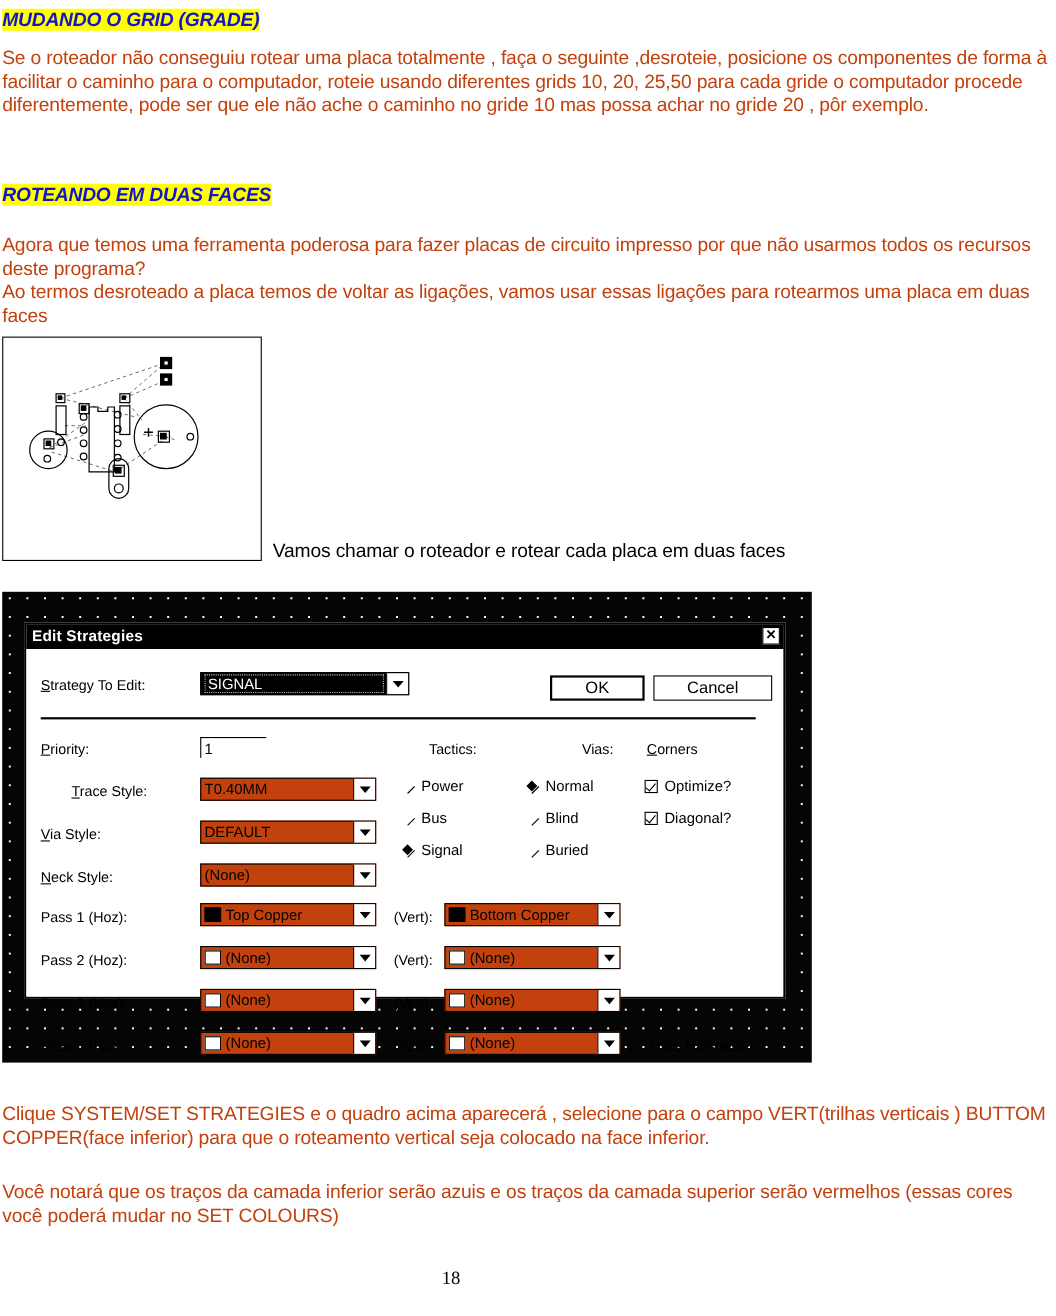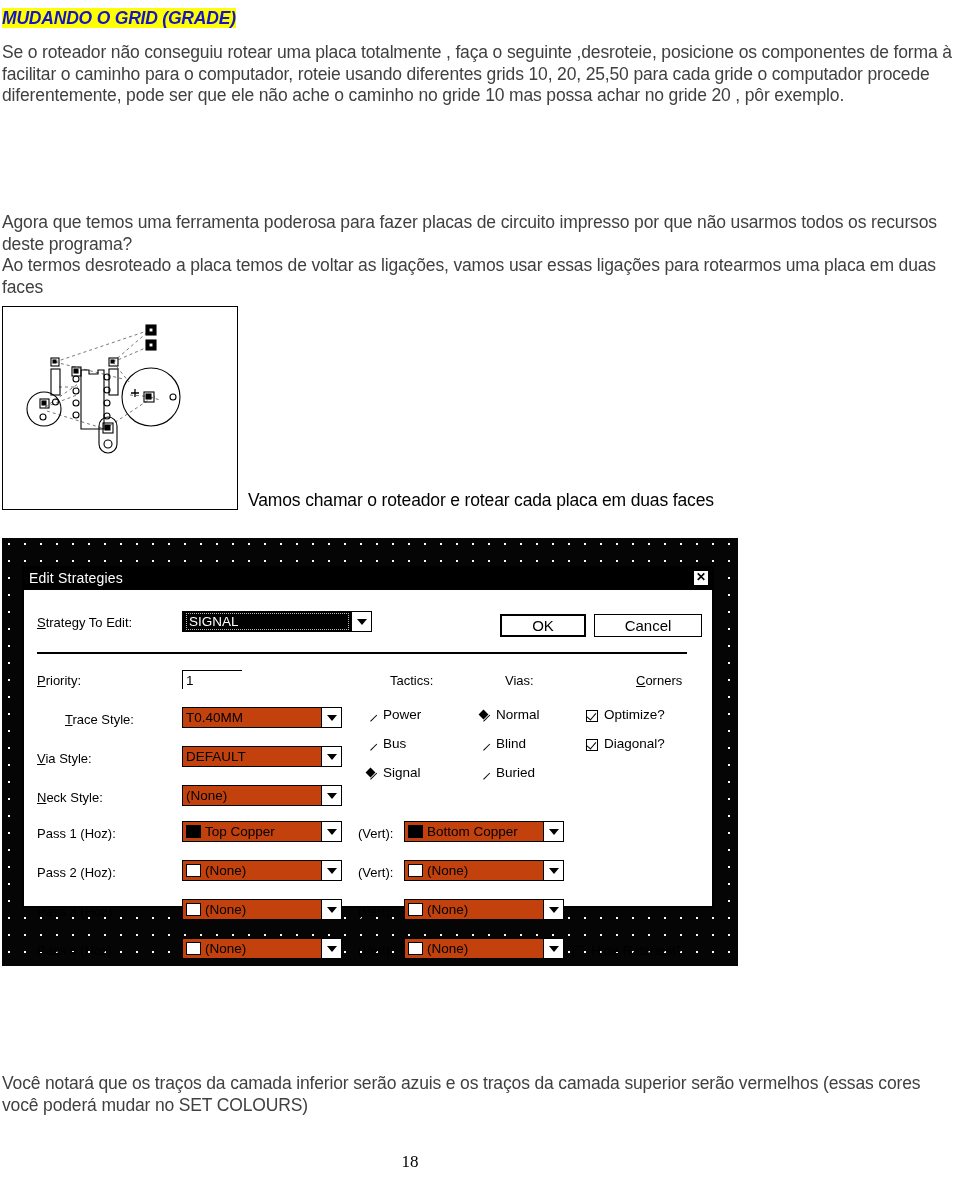--- a/index.html
+++ b/index.html
@@ -29,21 +29,21 @@
     font-size: 17.5px;
     color: #1414c8;
     background: #ffff00;
     display: inline;
     line-height: 1.25;
     letter-spacing: -0.2px;
   }
   .para {
     font-size: 17.5px;
     line-height: 21.5px;
-    color: #404040;
+    color: #c2410c;
     letter-spacing: -0.15px;
   }
 
   #h-mudando { position: absolute; left: 2px; top: 8px; }
   #p-intro   { position: absolute; left: 2px; top: 42px; width: 956px; }
   #h-roteando{ position: absolute; left: 2px; top: 167px; }
   #p-agora   { position: absolute; left: 2px; top: 212px; width: 952px; }
 
   
   #pcb-figure {
@@ -99,21 +99,21 @@
     background: #000000;
     border-bottom: 2px solid #000;
     display: flex;
     align-items: center;
     justify-content: space-between;
     padding: 0 3px 0 5px;
     box-sizing: border-box;
   }
   #dlg-title-text {
     color: #ffffff;
-    font-weight: normal;
+    font-weight: bold;
     font-size: 14px;
     letter-spacing: 0.2px;
   }
   #dlg-close-btn {
     width: 16px; height: 16px;
     background: #ffffff;
     border: 1.5px solid #000;
     color: #000;
     font-size: 12px;
     font-weight: bold;
@@ -262,21 +262,21 @@
     left: 2.5px; top: 3px;
     width: 7px; height: 7px;
     background: #000;
     transform: rotate(45deg);
   }
 
   
   .check-row {
     position: absolute;
     display: flex;
-    align-items: flex-end;
+    align-items: center;
     font-size: 13.5px;
     white-space: nowrap;
     cursor: pointer;
   }
   .check-box {
     width: 12px; height: 12px;
     border: 1.5px solid #000;
     border-right: none;
     border-bottom: none;
     margin-right: 6px;
@@ -315,20 +315,23 @@
 <body>
 
 <div class="page">
 
   <div id="h-mudando">
     <span class="heading">MUDANDO O GRID (GRADE)</span>
   </div>
 
   <div id="p-intro" class="para">Se o roteador não conseguiu rotear uma placa totalmente , faça o seguinte ,desroteie, posicione os componentes de forma à facilitar o caminho para o computador, roteie usando diferentes grids 10, 20, 25,50 para cada gride o computador procede diferentemente, pode ser que ele não ache  o caminho no gride 10 mas possa achar no gride 20 , pôr exemplo.</div>
 
+  <div id="h-roteando">
+    <span class="heading">ROTEANDO EM DUAS FACES</span>
+  </div>
 
   <div id="p-agora" class="para" style="white-space:pre-line">Agora que temos uma ferramenta poderosa para fazer placas de circuito impresso por que não usarmos todos os recursos deste programa?
 Ao termos desroteado a placa temos de voltar as ligações, vamos usar essas ligações para rotearmos uma placa em duas faces</div>
 
   <div id="pcb-figure">
     <svg width="233" height="201" viewBox="0 0 233 201">
       <g fill="none" stroke="#555" stroke-width="0.8" stroke-dasharray="3 3">
         <path d="M52 55 L147 23"></path>
         <path d="M52 55 L120 72"></path>
         <path d="M110 55 L147 23"></path>
@@ -460,37 +463,37 @@
         </div>
         <div class="radio-row" style="left:340px; top:146px;">
           <span class="radio-mark"></span>
           <span>Bus</span>
         </div>
         <div class="radio-row" style="left:340px; top:175px;">
           <span class="radio-mark on"></span>
           <span>Signal</span>
         </div>
 
-        <div class="group-head" style="left:481px; top:83px;">
+        <div class="group-head" style="left:505px; top:83px;">
           <span>Vias:</span>
         </div>
         <div class="radio-row" style="left:453px; top:117px;">
           <span class="radio-mark on"></span>
           <span>Normal</span>
         </div>
         <div class="radio-row" style="left:453px; top:146px;">
           <span class="radio-mark"></span>
           <span>Blind</span>
         </div>
         <div class="radio-row" style="left:453px; top:175px;">
           <span class="radio-mark"></span>
           <span>Buried</span>
         </div>
 
-        <div class="group-head" style="left:612px; top:83px;">
+        <div class="group-head" style="left:564px; top:83px;">
           <u>C</u>orners
         </div>
         <div class="check-row" style="left:562px; top:117px;">
           <span class="check-box boxed on"></span>
           <span>Optimize?</span>
         </div>
         <div class="check-row" style="left:562px; top:146px;">
           <span class="check-box boxed on"></span>
           <span>Diagonal?</span>
         </div>
@@ -565,17 +568,18 @@
 
         <div class="check-row" style="left:549px; top:353px;">
           <span class="check-box"></span>
           <span>Hide Ratsnest?</span>
         </div>
 
       </div>
     </div>
   </div>
 
+  <div id="p-clique" class="para">Clique SYSTEM/SET STRATEGIES  e o quadro acima aparecerá , selecione para o campo  VERT(trilhas verticais ) BUTTOM COPPER(face inferior) para que o roteamento vertical seja colocado na face inferior.</div>
   <div id="p-voce" class="para">Você notará que os traços da camada inferior serão azuis e os traços da camada superior serão vermelhos (essas cores você poderá mudar no SET COLOURS)</div>
 
   <div id="page-number">18</div>
 
 </div>
 
 </body></html>

